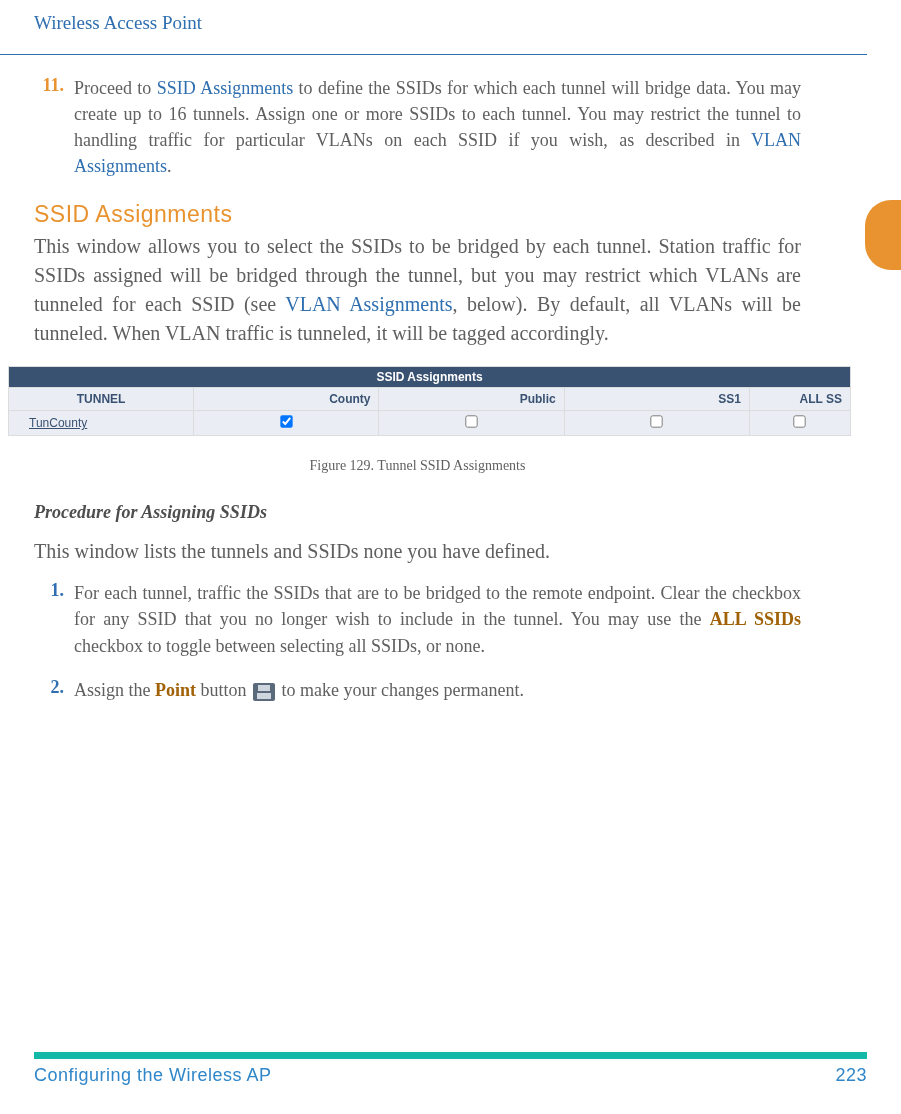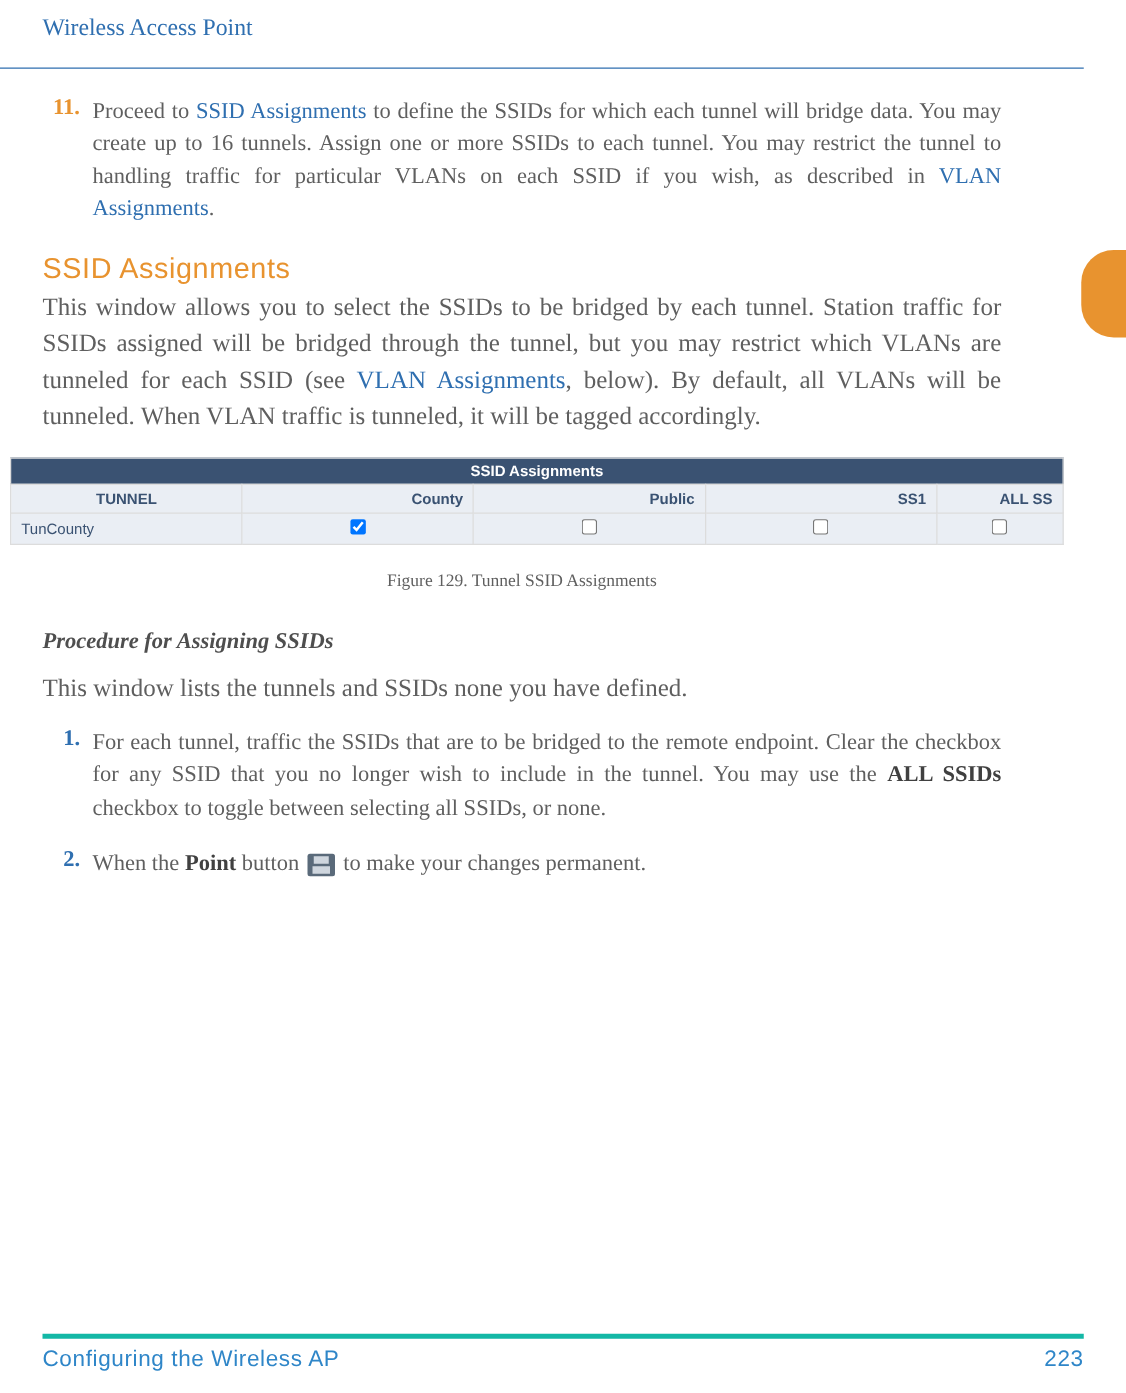--- a/index.html
+++ b/index.html
@@ -104,22 +104,23 @@
       color: #3a5272;
       font-weight: bold;
       text-align: center;
       padding: 4px 8px;
       border: 1px solid #dcdcdc;
     }
     .fig-table th.center { text-align: right; }
     .fig-table td {
       background: #eaeef4;
       color: #3a5272;
-      padding: 4px 8px;
+      padding: 4px 20px;
       border: 1px solid #dcdcdc;
+      text-decoration: underline;
     }
     .fig-table td.center { text-align: center; }
     .fig-caption {
       font-family: Georgia, serif;
       font-size: 14px;
       text-align: center;
       color: #5f5f5f;
       margin: 22px 0 28px 0;
     }
     .subhead {
@@ -148,33 +149,33 @@
     }
     .save-icon::after {
       content: "";
       position: absolute;
       bottom: 2px; left: 4px;
       width: 14px; height: 6px;
       background: #cfd6de;
     }
     .page-footer {
       position: absolute;
-      bottom: 16px;
+      bottom: 28px;
       left: 34px;
       right: 34px;
-      border-top: 4px solid #14b8a6;
+      border-top: 7px solid #14b8a6;
       padding-top: 6px;
       display: flex;
       justify-content: space-between;
       font-family: Verdana, Arial, sans-serif;
       font-size: 18px;
       color: #2f86c8;
       letter-spacing: 0.5px;
     }
-    .bold { font-weight: bold; color: #404040; }
+    .bold { font-weight: bold; color: #a16207; }
     .cb { transform: scale(0.95); }
   </style>
 </head>
 <body>
 
 <div class="page-header">Wireless Access Point</div>
 <div class="doc-tab"></div>
 
 <div class="content">
 
@@ -228,21 +229,21 @@
   <div class="list-item">
     <div class="num-blue">1.</div>
     <div class="para">
       <span>For each tunnel, traffic the SSIDs that are to be bridged to the remote endpoint. Clear the checkbox for any SSID that you no longer wish to include in the tunnel. You may use the </span><span class="bold">ALL SSIDs</span><span> checkbox to toggle between selecting all SSIDs, or none.</span>
     </div>
   </div>
 
   <div class="list-item">
     <div class="num-blue">2.</div>
     <div class="para">
-      <span>When the </span><span class="bold">Point</span><span> button </span><span class="save-icon"></span><span> to make your changes permanent.</span>
+      <span>Assign the </span><span class="bold">Point</span><span> button </span><span class="save-icon"></span><span> to make your changes permanent.</span>
     </div>
   </div>
 
 </div>
 
 <div class="page-footer">
   <span>Configuring the Wireless AP</span>
   <span>223</span>
 </div>
 

